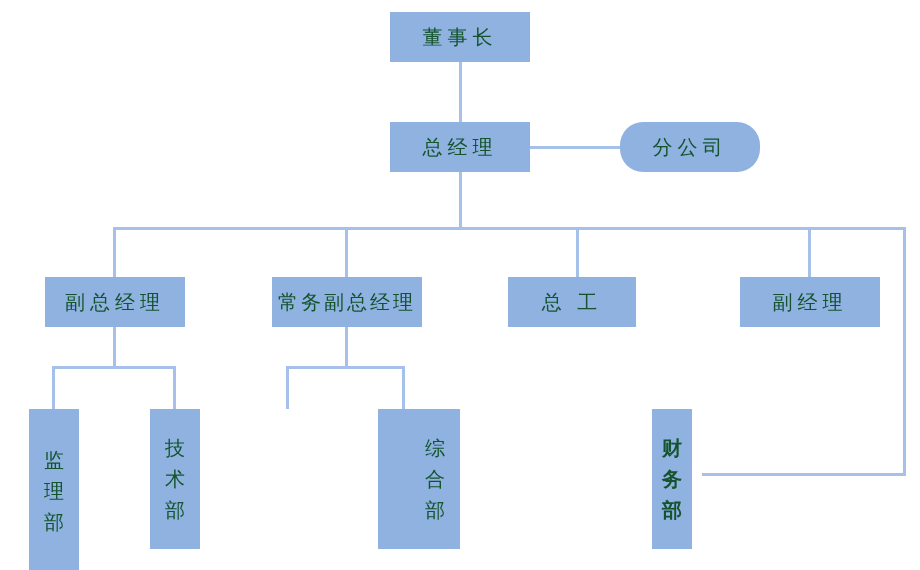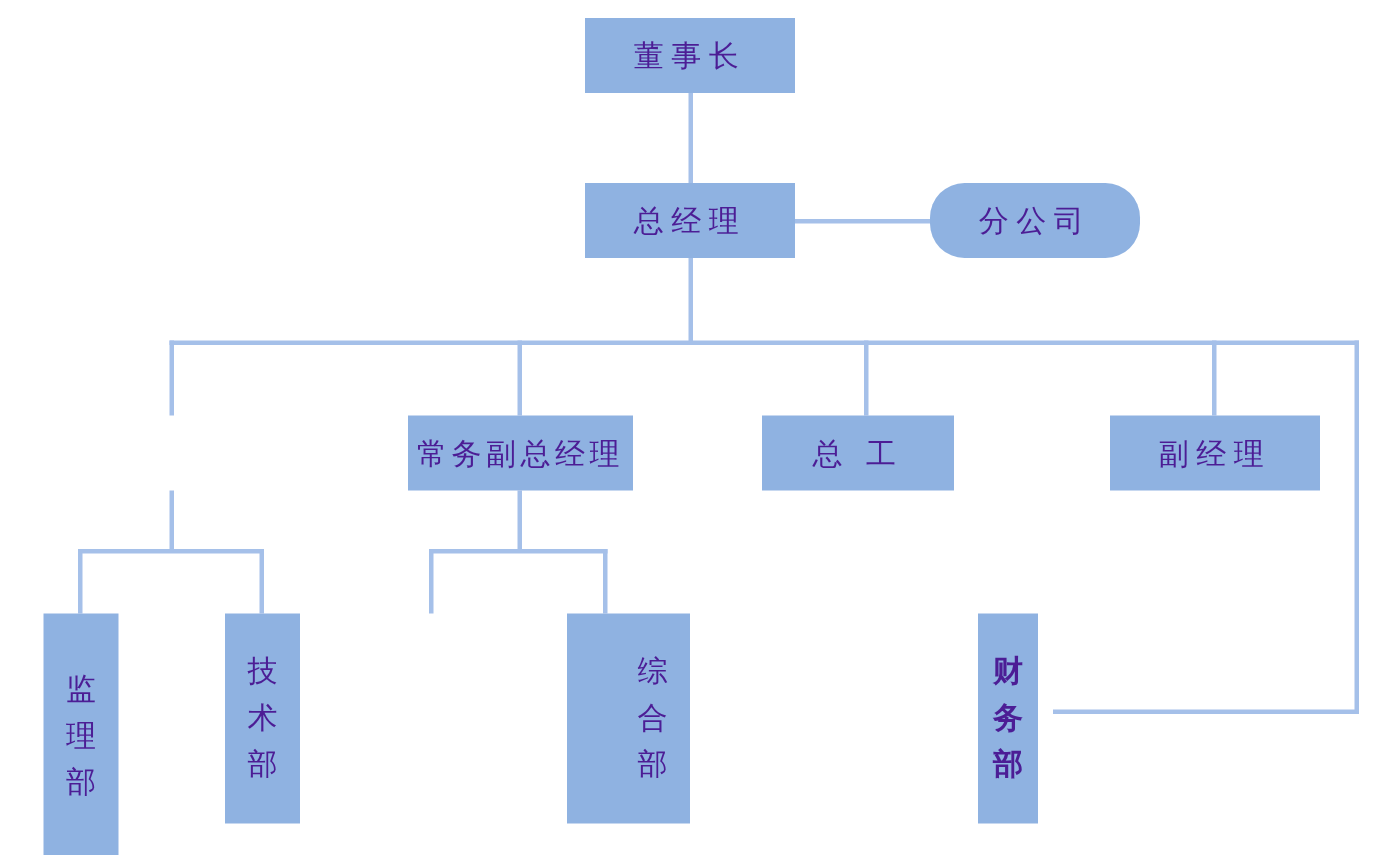--- a/index.html
+++ b/index.html
@@ -11,21 +11,21 @@
   #canvas {
     position: relative;
     width: 920px;
     height: 570px;
     background: #ffffff;
     overflow: hidden;
   }
   .node {
     position: absolute;
     background: #8FB2E1;
-    color: #4c1d95;
+    color: #14532d;
     display: flex;
     align-items: center;
     justify-content: center;
     z-index: 2;
   }
   .hlabel {
     font-size: 20px;
     letter-spacing: 5px;
     white-space: pre;
     text-align: center;
@@ -78,20 +78,23 @@
     <span class="hlabel">董事长</span>
   </div>
 
   <div class="node" style="left:390px; top:122px; width:140px; height:50px;">
     <span class="hlabel">总经理</span>
   </div>
   <div class="node" style="left:620px; top:122px; width:140px; height:50px;border-radius:23px;">
     <span class="hlabel">分公司</span>
   </div>
 
+  <div class="node" style="left:45px; top:277px; width:140px; height:50px;">
+    <span class="hlabel">副总经理</span>
+  </div>
   <div class="node" style="left:272px; top:277px; width:150px; height:50px;">
     <span class="hlabel tight">常务副总经理</span>
   </div>
   <div class="node" style="left:508px; top:277px; width:128px; height:50px;">
     <span class="hlabel">总 工</span>
   </div>
   <div class="node" style="left:740px; top:277px; width:140px; height:50px;">
     <span class="hlabel">副经理</span>
   </div>
 

